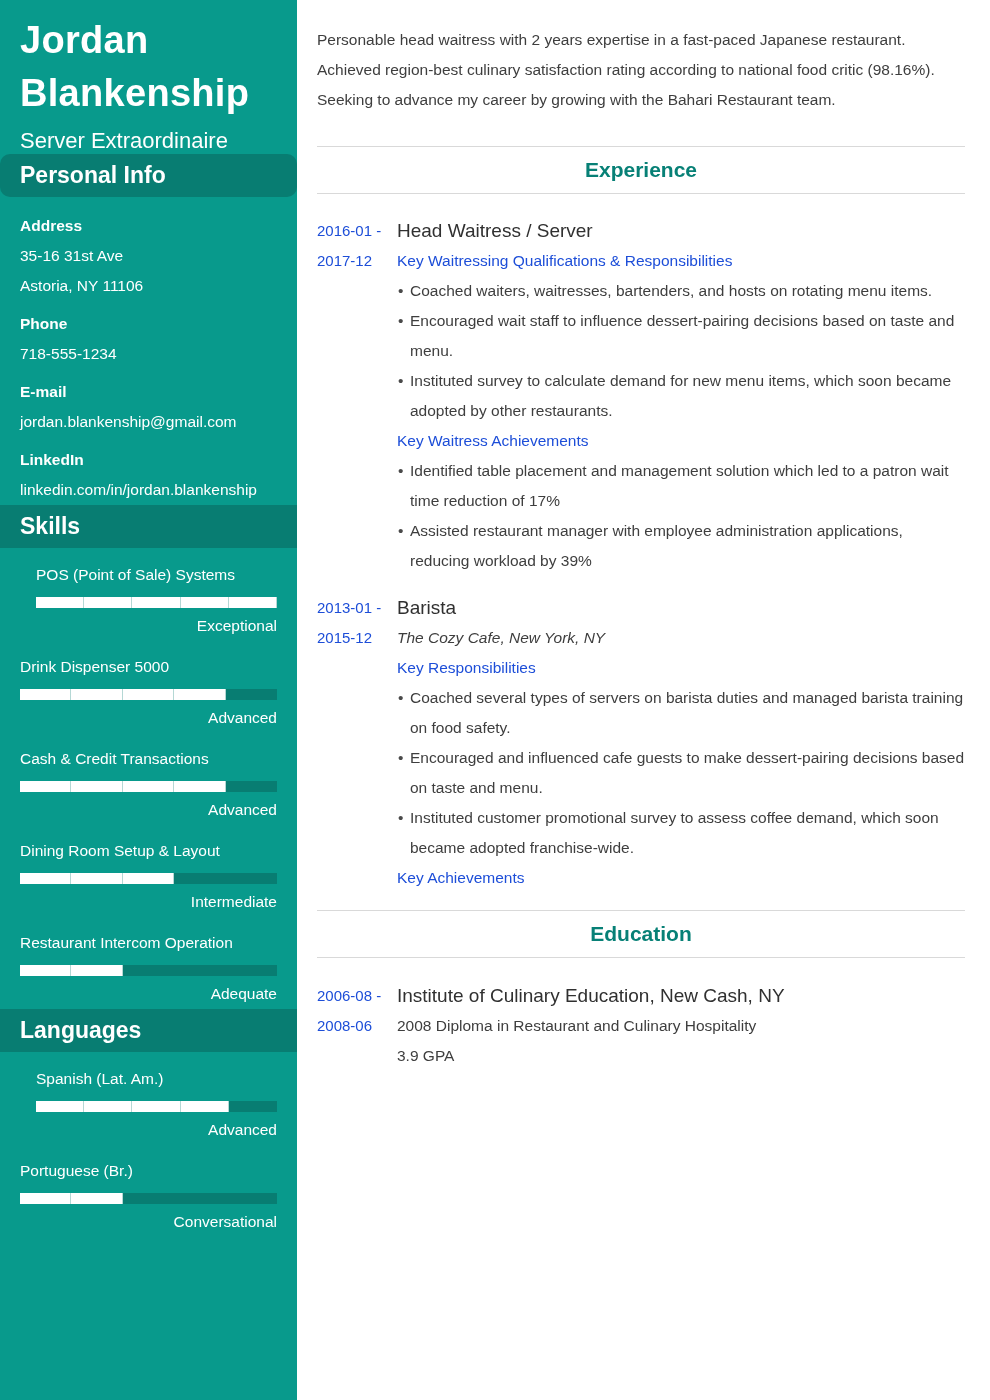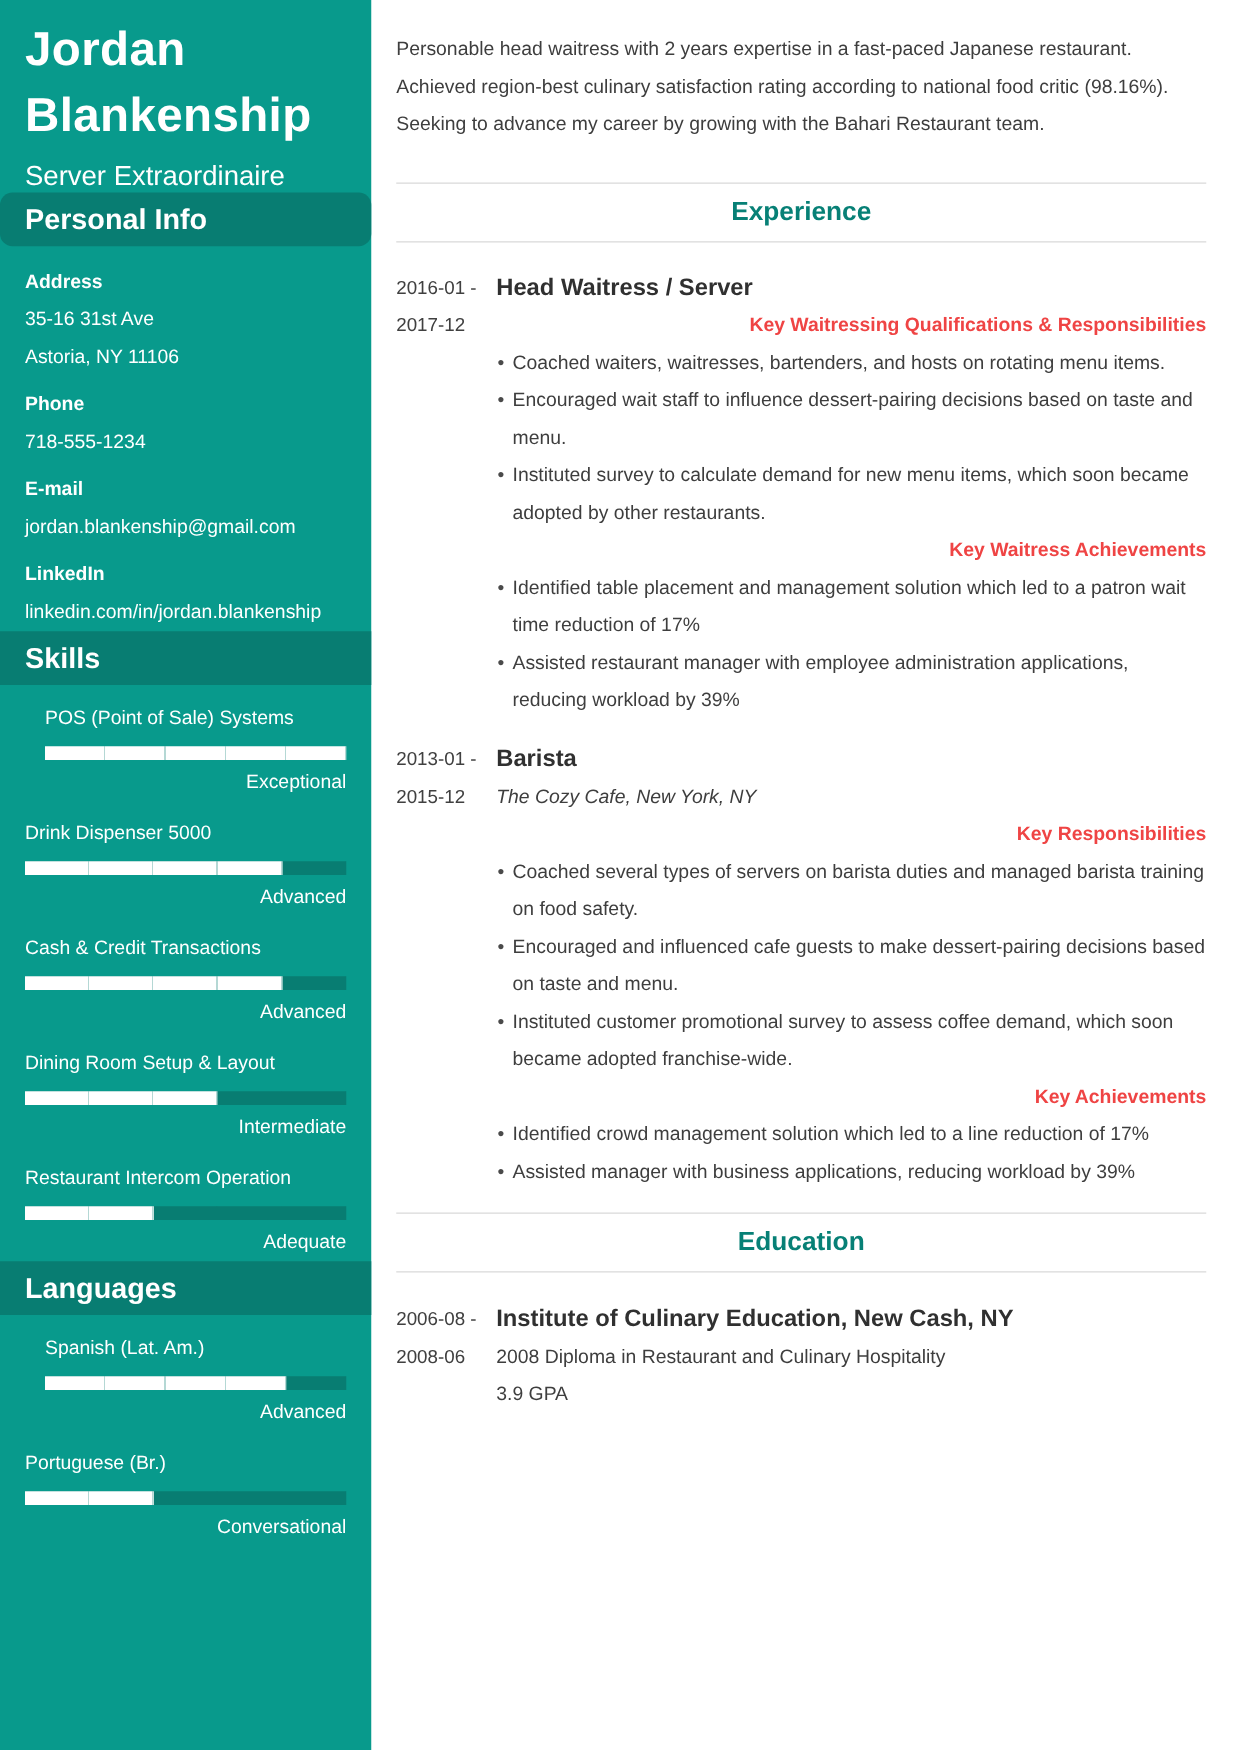--- a/index.html
+++ b/index.html
@@ -73,25 +73,25 @@
   }
   .sec-head h2{
     margin:0;font-size:21px;line-height:26px;font-weight:700;color:var(--accent);
   }
   .sec-head.experience{margin-top:31px;}
   .sec-head.education{margin-top:17px;}
 
   .entry{display:flex;margin-top:17px;}
   .entries > .entry:first-child{margin-top:22px;}
   .edu-entries > .entry{margin-top:23px;}
-  .dates{width:80px;flex:none;font-size:15px;line-height:30px;color:#404040;}
+  .dates{width:80px;flex:none;font-size:15px;line-height:30px;color:#1d4ed8;}
   .ebody{flex:1;min-width:0;font-size:15.5px;}
-  .ebody h3{margin:0;font-size:19px;line-height:30px;font-weight:700;color:var(--title);}
+  .ebody h3{margin:0;font-size:19px;line-height:30px;font-weight:400;color:var(--title);}
   .company{font-style:italic;line-height:30px;}
-  .group-heading{font-weight:700;line-height:30px;color:#ef4444;text-align:right;}
+  .group-heading{font-weight:400;line-height:30px;color:#1d4ed8;}
   ul.bullets{margin:0;padding:0;list-style:none;}
   ul.bullets li{position:relative;padding-left:13px;line-height:30px;}
   ul.bullets li::before{content:"\2022";position:absolute;left:1px;color:#4a4a4a;}
   .edu-detail{line-height:30px;}
 </style>
 </head>
 <body>
 
 <div class="page">
 
@@ -271,27 +271,20 @@
 
                     <li>Encouraged and influenced cafe guests to make dessert-pairing decisions based on taste and menu.</li>
 
                     <li>Instituted customer promotional survey to assess coffee demand, which soon became adopted franchise-wide.</li>
 
                 </ul>
               </div>
 
               <div class="group">
                 <div class="group-heading">Key Achievements</div>
-                <ul class="bullets">
-
-                    <li>Identified crowd management solution which led to a line reduction of 17%</li>
-
-                    <li>Assisted manager with business applications, reducing workload by 39%</li>
-
-                </ul>
               </div>
 
           </div>
         </article>
 
     </div>
 
     <div class="sec-head education">
       <h2>Education</h2>
     </div>

